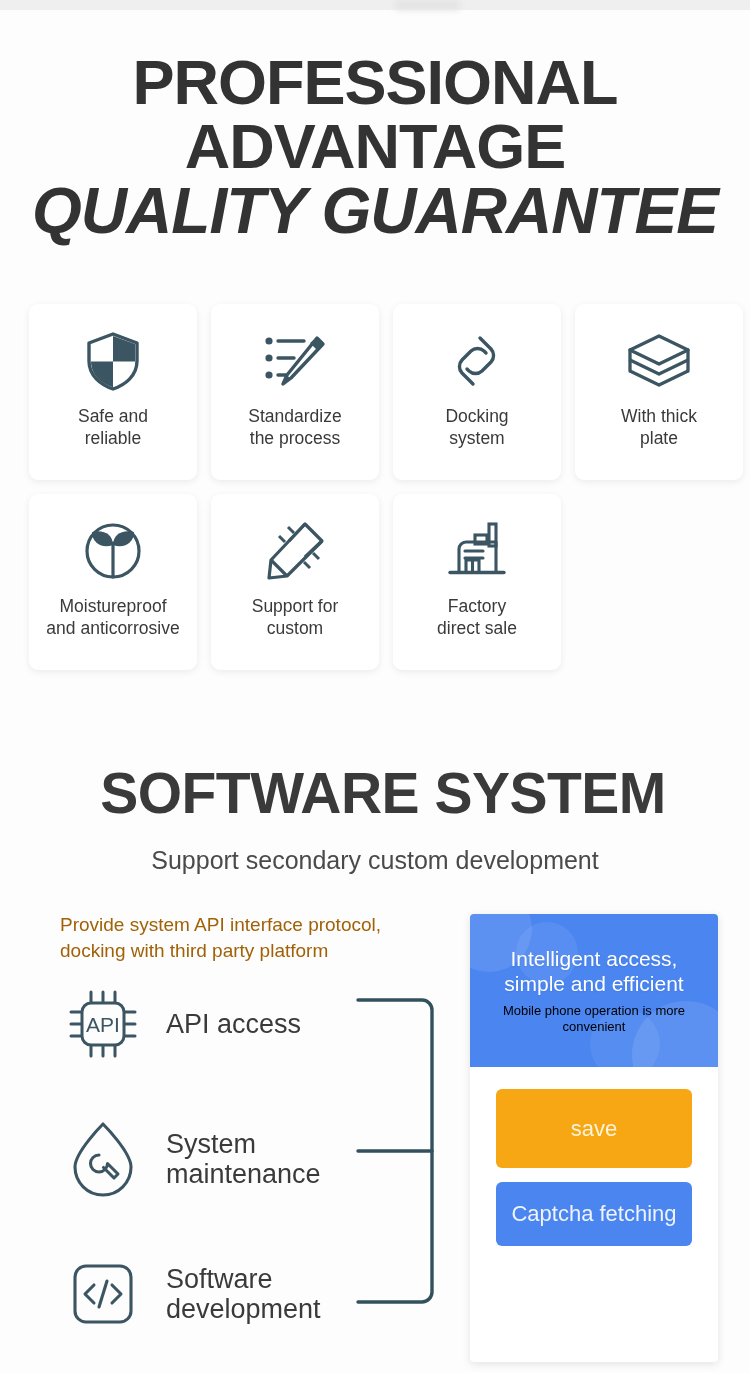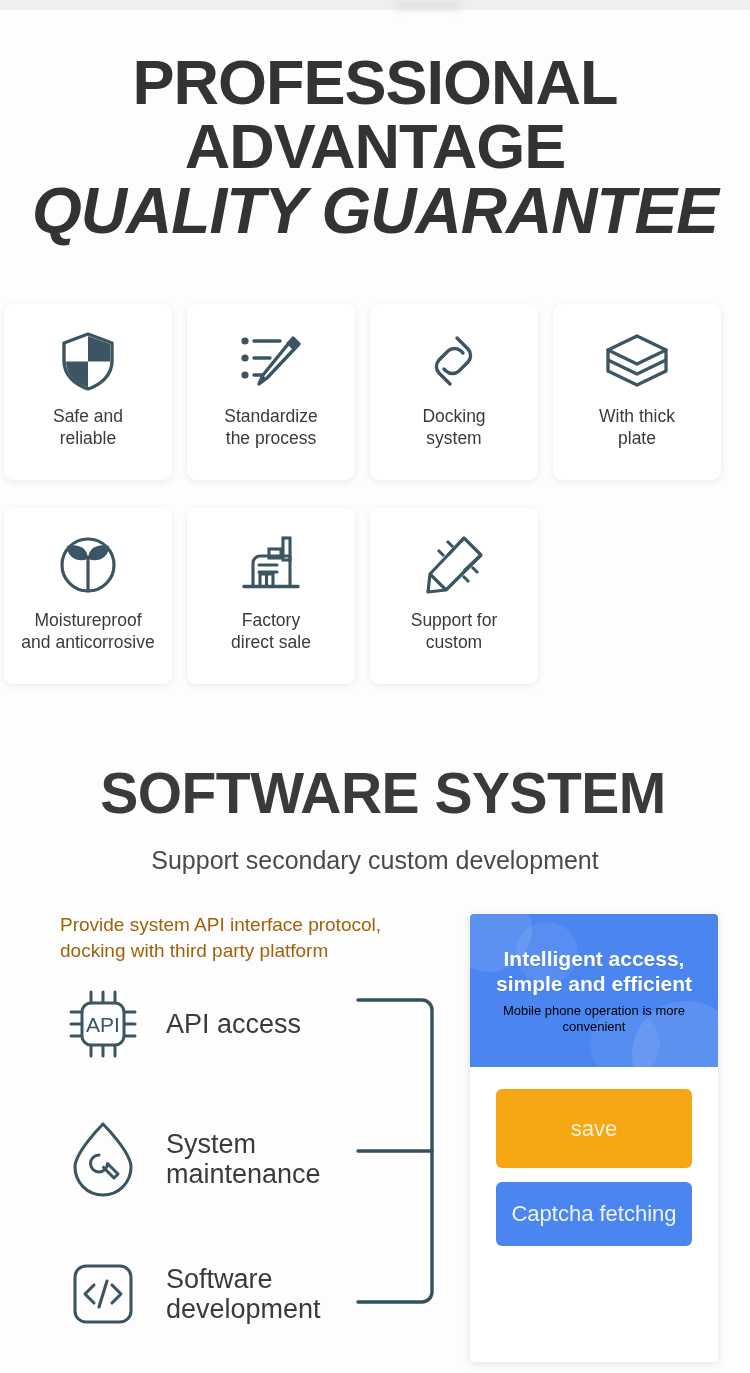--- a/index.html
+++ b/index.html
@@ -34,26 +34,27 @@
     font-weight:bold;
     letter-spacing:-1px;
   }
   .hero-line { display:block; line-height:1.02; }
   .hero-l1 { font-size:63px; }
   .hero-l2 { font-size:63px; }
   .hero-l3 { font-size:64px;font-style:italic; }
 
   
   .cards {
-    position:absolute; top:304px; left:4px;
+    position:absolute; top:304px; left:29px;
     width:710px;
     display:grid;
     grid-template-columns:repeat(4, 168px);
     grid-column-gap:15px;
     grid-row-gap:28px;
+    gap:14px;
   }
   .card {
     width:168px; height:176px;
     background:#ffffff;
     border-radius:9px;
     box-shadow:0 2px 7px rgba(0,0,0,0.075);
     display:flex;
     flex-direction:column;
     align-items:center;
     justify-content:flex-start;
@@ -149,21 +150,21 @@
     align-items:center;
     justify-content:center;
   }
   .ph-circ { position:absolute; border-radius:50%; background:rgba(255,255,255,0.10); }
   .ph-c1 { width:86px; height:86px; top:-28px; left:-24px; }
   .ph-c2 { width:62px; height:62px; top:8px; left:46px; background:rgba(255,255,255,0.08); }
   .ph-c3 { width:108px; height:108px; bottom:-42px; right:-22px; }
   .ph-c4 { width:70px; height:70px; bottom:-12px; right:58px; background:rgba(255,255,255,0.07); }
   .ph-title {
     position:relative; z-index:2;
-    font-size:21px; font-weight:bold;
+    font-size:21px; font-weight:normal;
     color:#ffffff;
     text-align:center;
     line-height:1.2;
     white-space:pre-line;
     text-shadow:0 1px 2px rgba(0,0,0,0.08);
   }
   .ph-sub {
     position:relative; z-index:2;
     margin-top:7px;
     font-size:13px;
@@ -278,51 +279,51 @@
           <path d="M30 24 C30 13 20 8 9 11 C9 22 19 28 30 24 Z" fill="#3b5562"></path>
           <path d="M30 24 C30 13 40 8 51 11 C51 22 41 28 30 24 Z" fill="#3b5562"></path>
         </svg>
       </div>
       <div class="card-label">Moistureproof
 and anticorrosive</div>
     </div>
 
     <div class="card">
       <div class="card-icon">
-        <svg width="62" height="60" viewBox="0 0 62 60">
-          <rect x="43" y="3" width="7" height="22" fill="none" stroke="#3b5562" stroke-width="3.1"></rect>
-          <rect x="29" y="14" width="12" height="9" fill="none" stroke="#3b5562" stroke-width="3.1"></rect>
-          <path d="M13 50 V28 A7 7 0 0 1 20 21 H50 V50" fill="none" stroke="#3b5562" stroke-width="3.1" stroke-linejoin="round"></path>
-          <line x1="19" y1="30" x2="37" y2="30" stroke="#3b5562" stroke-width="3.1" stroke-linecap="round"></line>
-          <line x1="19" y1="37" x2="37" y2="37" stroke="#3b5562" stroke-width="3.1" stroke-linecap="round"></line>
-          <path d="M20 50 V39 H33 V50" fill="none" stroke="#3b5562" stroke-width="3.1"></path>
-          <line x1="26.5" y1="39" x2="26.5" y2="50" stroke="#3b5562" stroke-width="3.1"></line>
-          <line x1="4" y1="51.5" x2="58" y2="51.5" stroke="#3b5562" stroke-width="3.4" stroke-linecap="round"></line>
-        </svg>
-      </div>
-      <div class="card-label">Factory
-direct sale</div>
-    </div>
-
-    <div class="card">
-      <div class="card-icon">
         <svg width="60" height="60" viewBox="0 0 60 60">
           <path d="M40 3 L57 20 L22 55 L4 57 L6 39 Z" fill="none" stroke="#3b5562" stroke-width="3.2" stroke-linejoin="round"></path>
           <line x1="6" y1="39" x2="22" y2="55" stroke="#3b5562" stroke-width="3.2"></line>
           <line x1="40" y1="3" x2="24" y2="20" stroke="#3b5562" stroke-width="3.2"></line>
           <line x1="57" y1="20" x2="40" y2="36" stroke="#3b5562" stroke-width="3.2"></line>
           <line x1="14" y1="15" x2="20" y2="21" stroke="#3b5562" stroke-width="3"></line>
           <line x1="23" y1="6" x2="29" y2="12" stroke="#3b5562" stroke-width="3"></line>
           <line x1="39" y1="41" x2="45" y2="47" stroke="#3b5562" stroke-width="3"></line>
           <line x1="48" y1="32" x2="54" y2="38" stroke="#3b5562" stroke-width="3"></line>
           <path d="M5 56 L7 41 L19 53 Z" fill="#3b5562" opacity="0"></path>
         </svg>
       </div>
       <div class="card-label">Support for
 custom</div>
+    </div>
+
+    <div class="card">
+      <div class="card-icon">
+        <svg width="62" height="60" viewBox="0 0 62 60">
+          <rect x="43" y="3" width="7" height="22" fill="none" stroke="#3b5562" stroke-width="3.1"></rect>
+          <rect x="29" y="14" width="12" height="9" fill="none" stroke="#3b5562" stroke-width="3.1"></rect>
+          <path d="M13 50 V28 A7 7 0 0 1 20 21 H50 V50" fill="none" stroke="#3b5562" stroke-width="3.1" stroke-linejoin="round"></path>
+          <line x1="19" y1="30" x2="37" y2="30" stroke="#3b5562" stroke-width="3.1" stroke-linecap="round"></line>
+          <line x1="19" y1="37" x2="37" y2="37" stroke="#3b5562" stroke-width="3.1" stroke-linecap="round"></line>
+          <path d="M20 50 V39 H33 V50" fill="none" stroke="#3b5562" stroke-width="3.1"></path>
+          <line x1="26.5" y1="39" x2="26.5" y2="50" stroke="#3b5562" stroke-width="3.1"></line>
+          <line x1="4" y1="51.5" x2="58" y2="51.5" stroke="#3b5562" stroke-width="3.4" stroke-linecap="round"></line>
+        </svg>
+      </div>
+      <div class="card-label">Factory
+direct sale</div>
     </div>
 
   </div>
 
   <div class="sw-title">SOFTWARE SYSTEM</div>
   <div class="sw-sub">Support secondary custom development</div>
 
   <div class="api-desc">Provide system API interface protocol,
 docking with third party platform</div>
 

